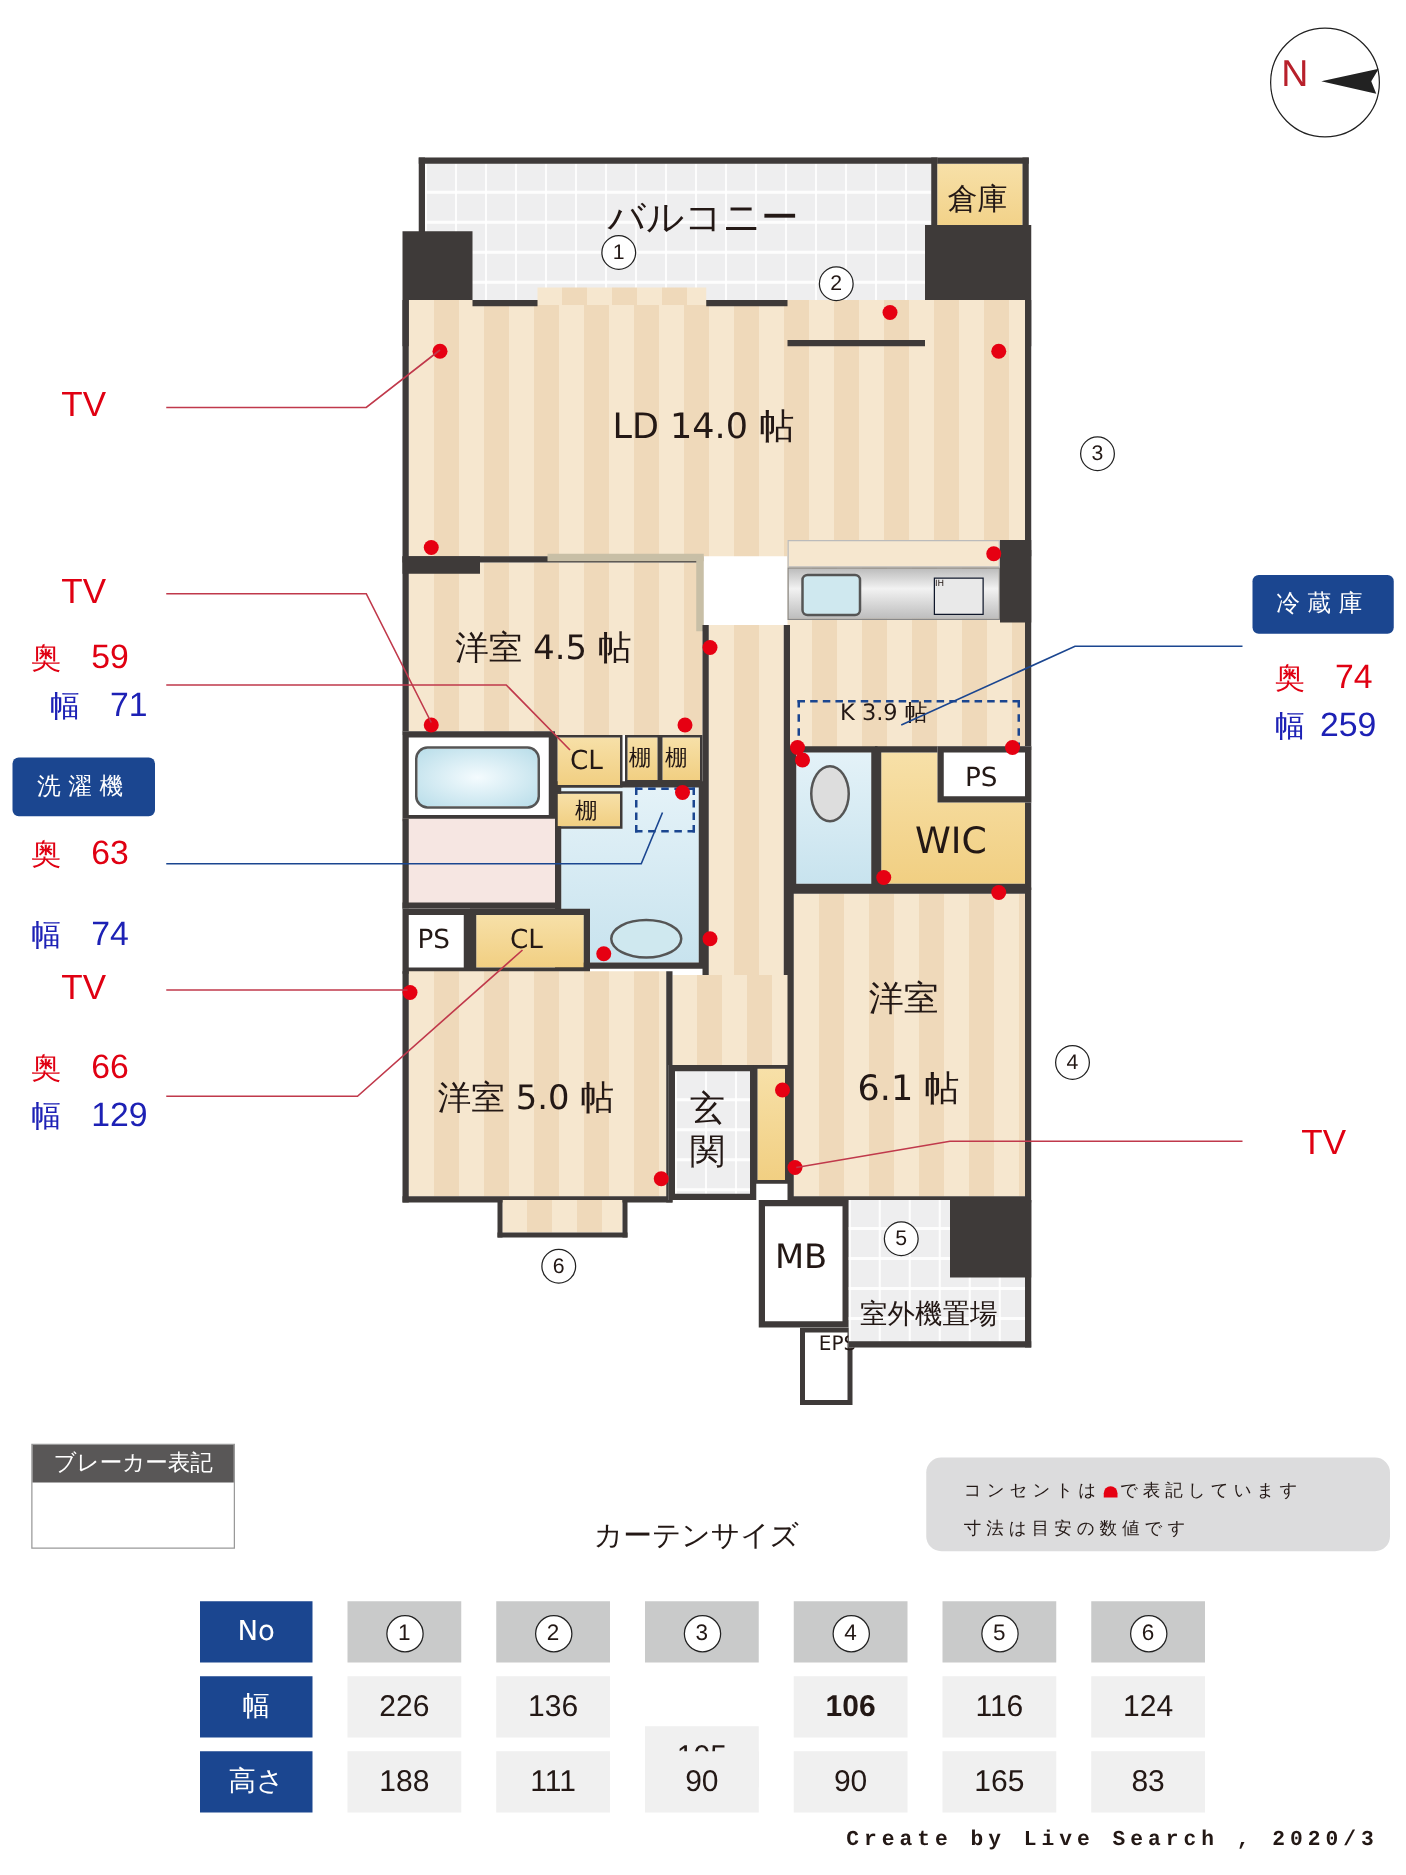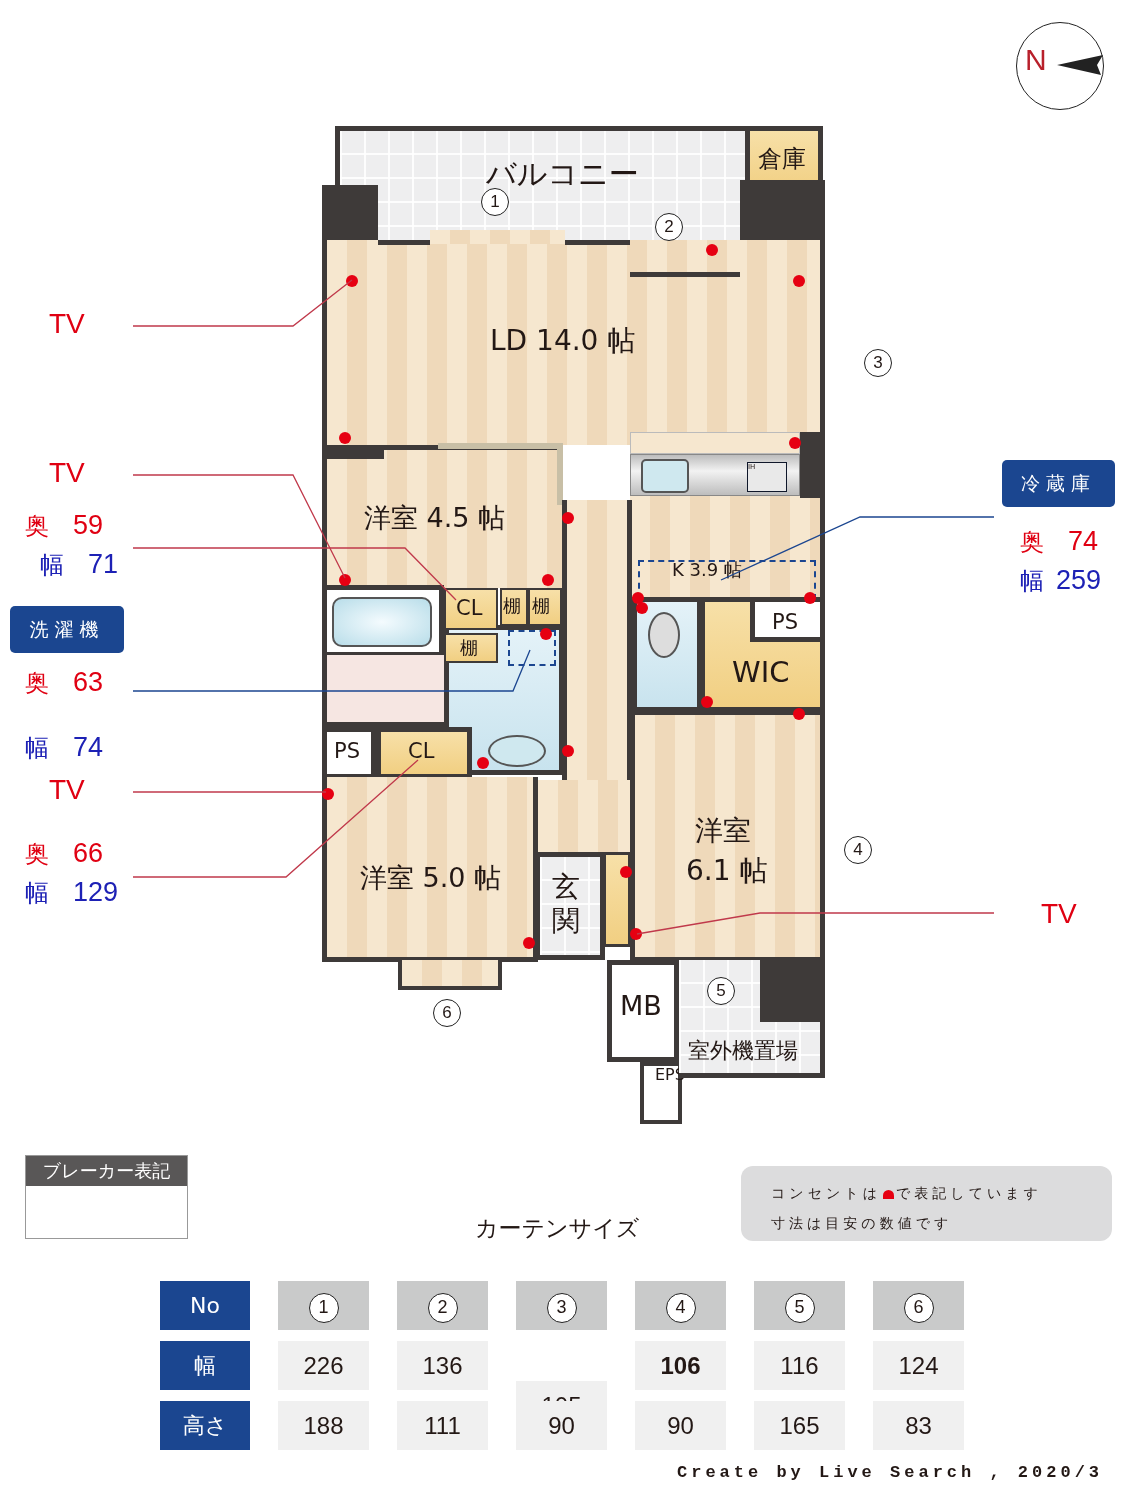--- a/index.html
+++ b/index.html
@@ -127,28 +127,28 @@
   <div class="room-label" style="left:772px;top:610px;font-size:21px;">PS</div>
   <div class="room-label" style="left:732px;top:655px;font-size:29px;">WIC</div>
 
   <div class="abs" style="left:322px;top:727px;width:54px;height:52px;background:#fff;border:5px solid #3e3a39;"></div>
   <div class="room-label" style="left:334px;top:739px;font-size:21px;">PS</div>
   <div class="abs closet" style="left:376px;top:727px;width:96px;height:52px;border:5px solid #3e3a39;"></div>
   <div class="room-label" style="left:408px;top:739px;font-size:21px;">CL</div>
 
   <div class="abs wood" style="left:322px;top:777px;width:216px;height:185px;border:5px solid #3e3a39;border-top:none;"></div>
   <div class="abs wood" style="left:398px;top:960px;width:104px;height:30px;border:4px solid #3e3a39;border-top:none;"></div>
-  <div class="room-label" style="left:360px;top:860px;font-size:27px;">洋室 5.0 帖</div>
+  <div class="room-label" style="left:350px;top:860px;font-size:27px;">洋室 5.0 帖</div>
 
   <div class="abs tile" style="left:535px;top:852px;width:70px;height:108px;border:5px solid #3e3a39;"></div>
   <div class="room-label" style="left:552px;top:870px;font-size:28px;width:30px;white-space:normal;line-height:34px;">玄関</div>
   <div class="abs closet" style="left:603px;top:852px;width:28px;height:95px;border:3px solid #3e3a39;"></div>
 
   <div class="abs wood" style="left:630px;top:710px;width:195px;height:252px;border:5px solid #3e3a39;"></div>
-  <div class="room-label" style="left:695px;top:780px;font-size:28px;margin-top:32px;">洋室</div>
+  <div class="room-label" style="left:695px;top:780px;font-size:28px;">洋室</div>
   <div class="room-label" style="left:686px;top:852px;font-size:28px;">6.1 帖</div>
 
   <div class="abs" style="left:607px;top:960px;width:72px;height:102px;background:#fff;border:5px solid #3e3a39;"></div>
   <div class="room-label" style="left:620px;top:990px;font-size:27px;">MB</div>
   <div class="abs" style="left:640px;top:1062px;width:42px;height:62px;background:#fff;border:4px solid #3e3a39;"></div>
   <div class="room-label" style="left:655px;top:1066px;font-size:16px;width:12px;white-space:normal;line-height:18px;">EPS</div>
   <div class="abs tile" style="left:679px;top:960px;width:146px;height:118px;border:5px solid #3e3a39;border-left:none;border-top:none;"></div>
   <div class="abs wall" style="left:760px;top:960px;width:65px;height:62px;"></div>
   <div class="room-label" style="left:688px;top:1036px;font-size:22px;">室外機置場</div>
 

